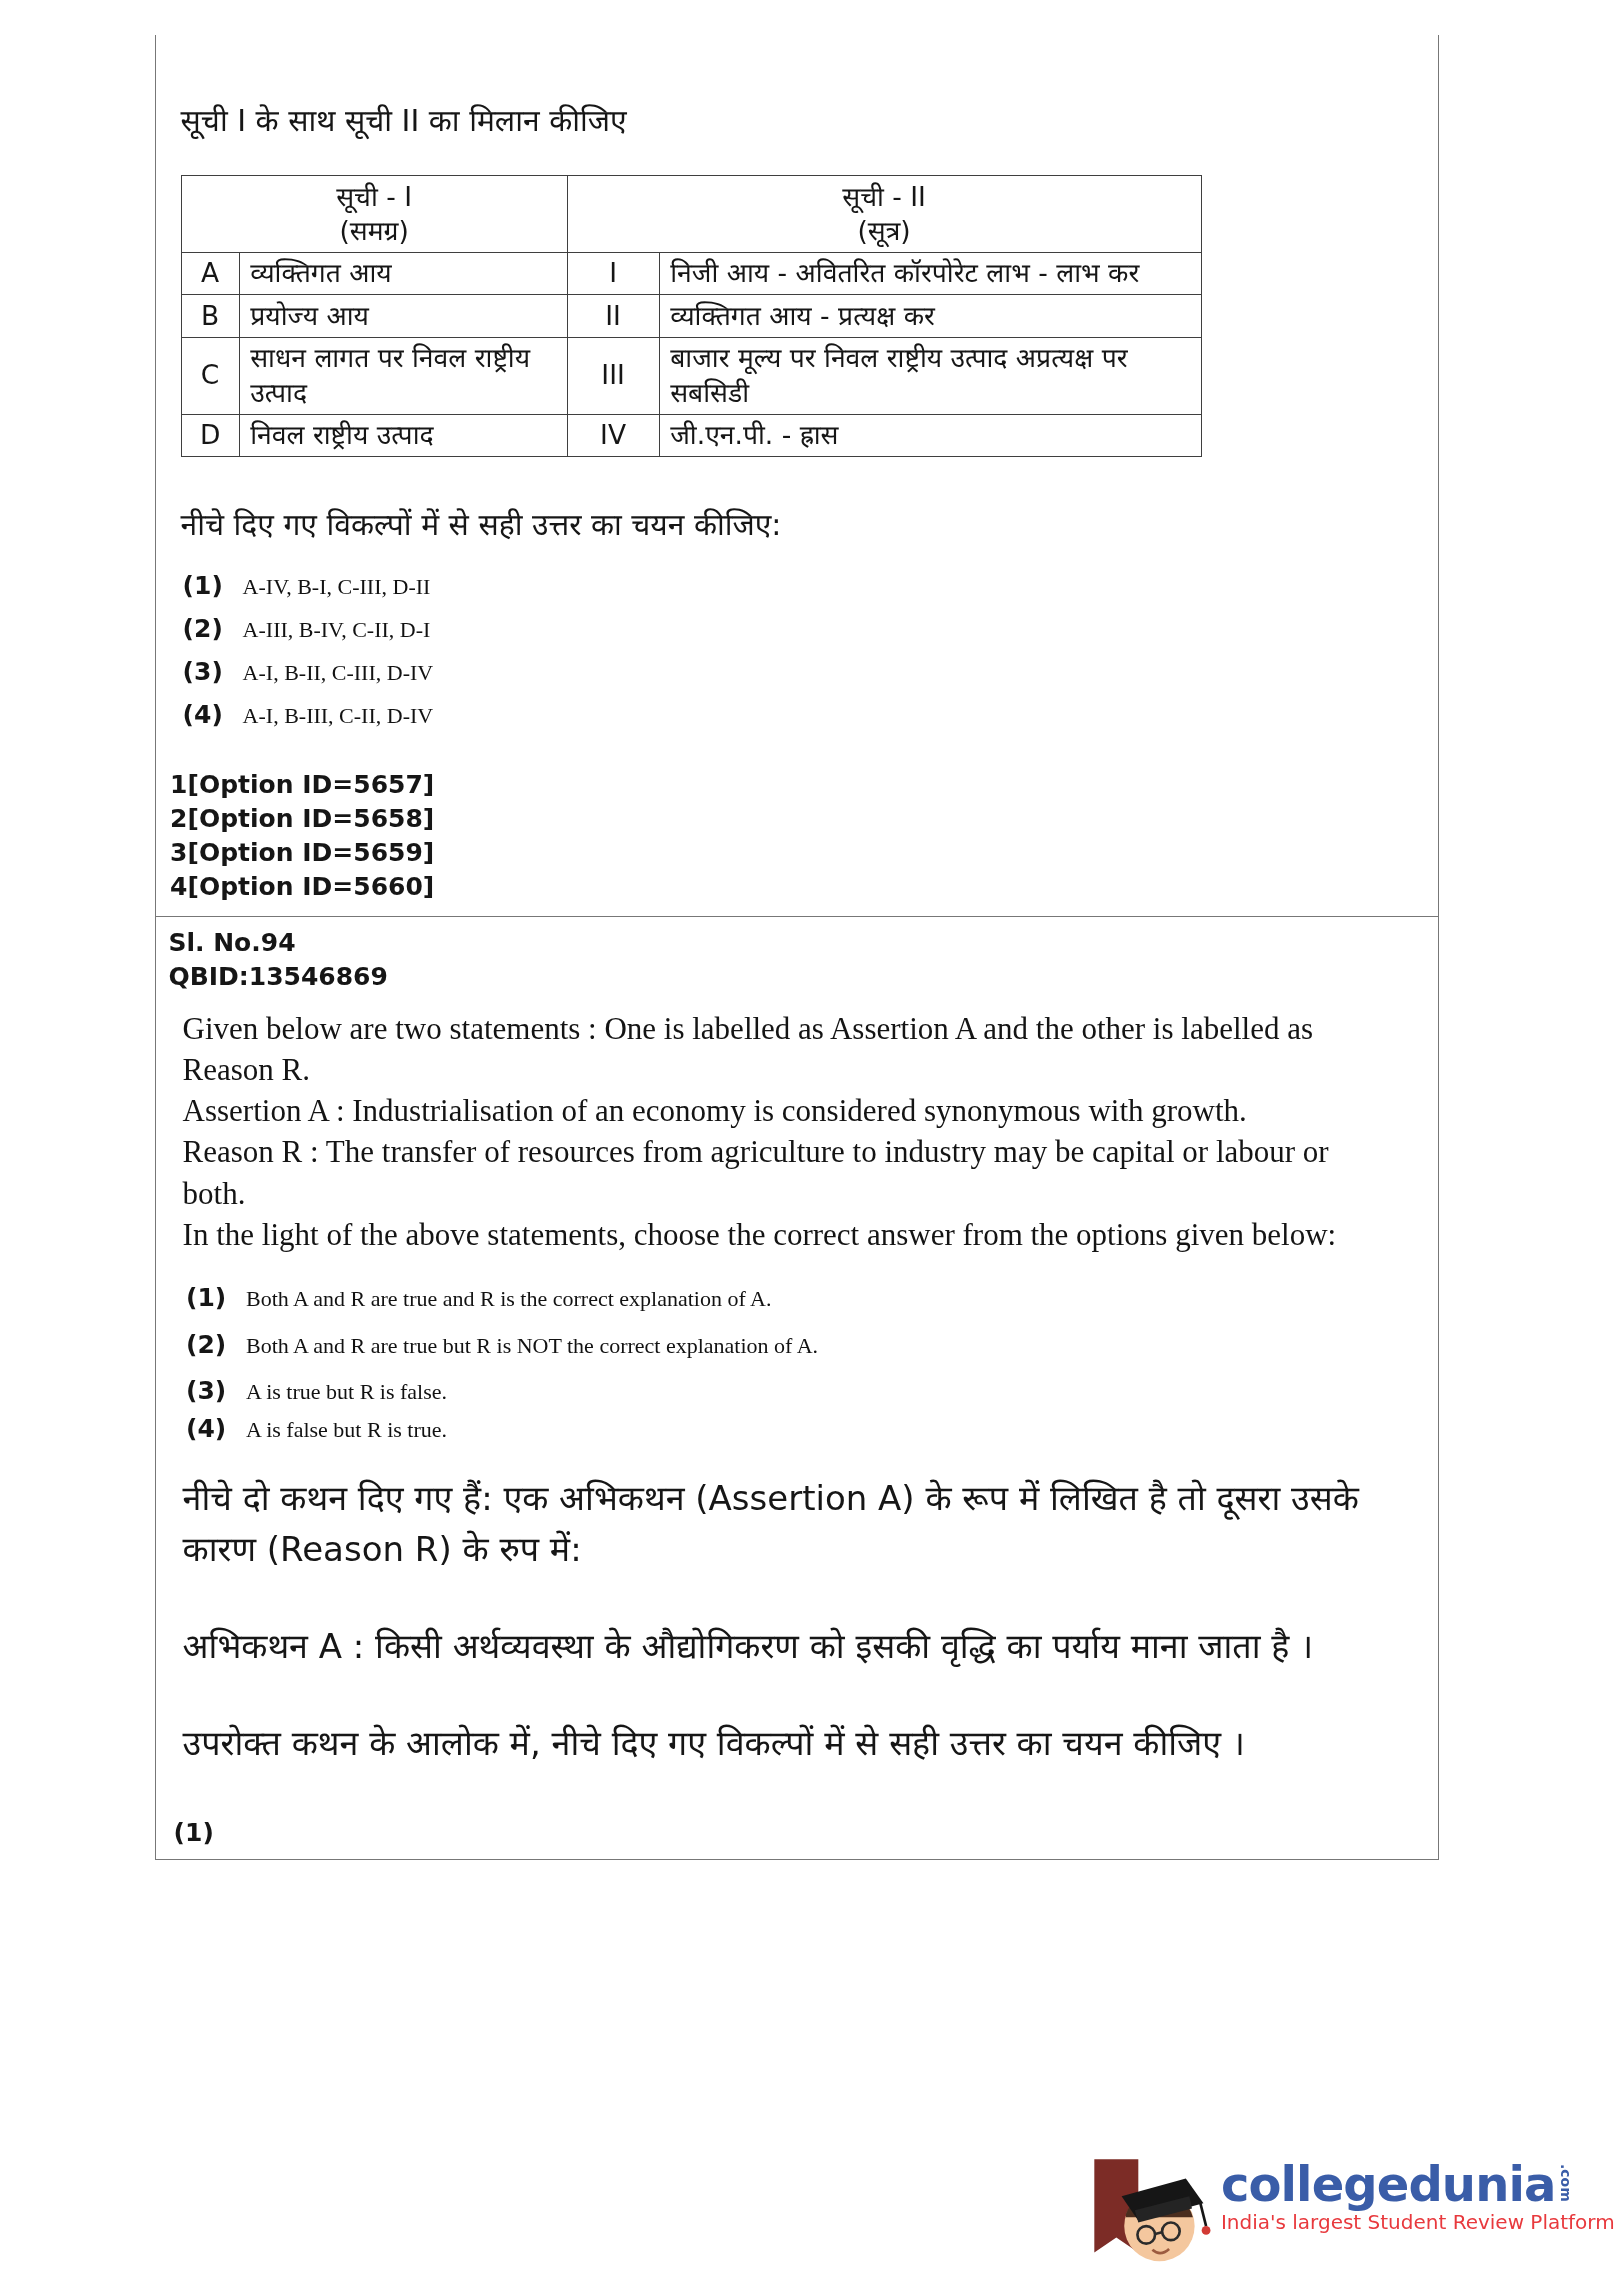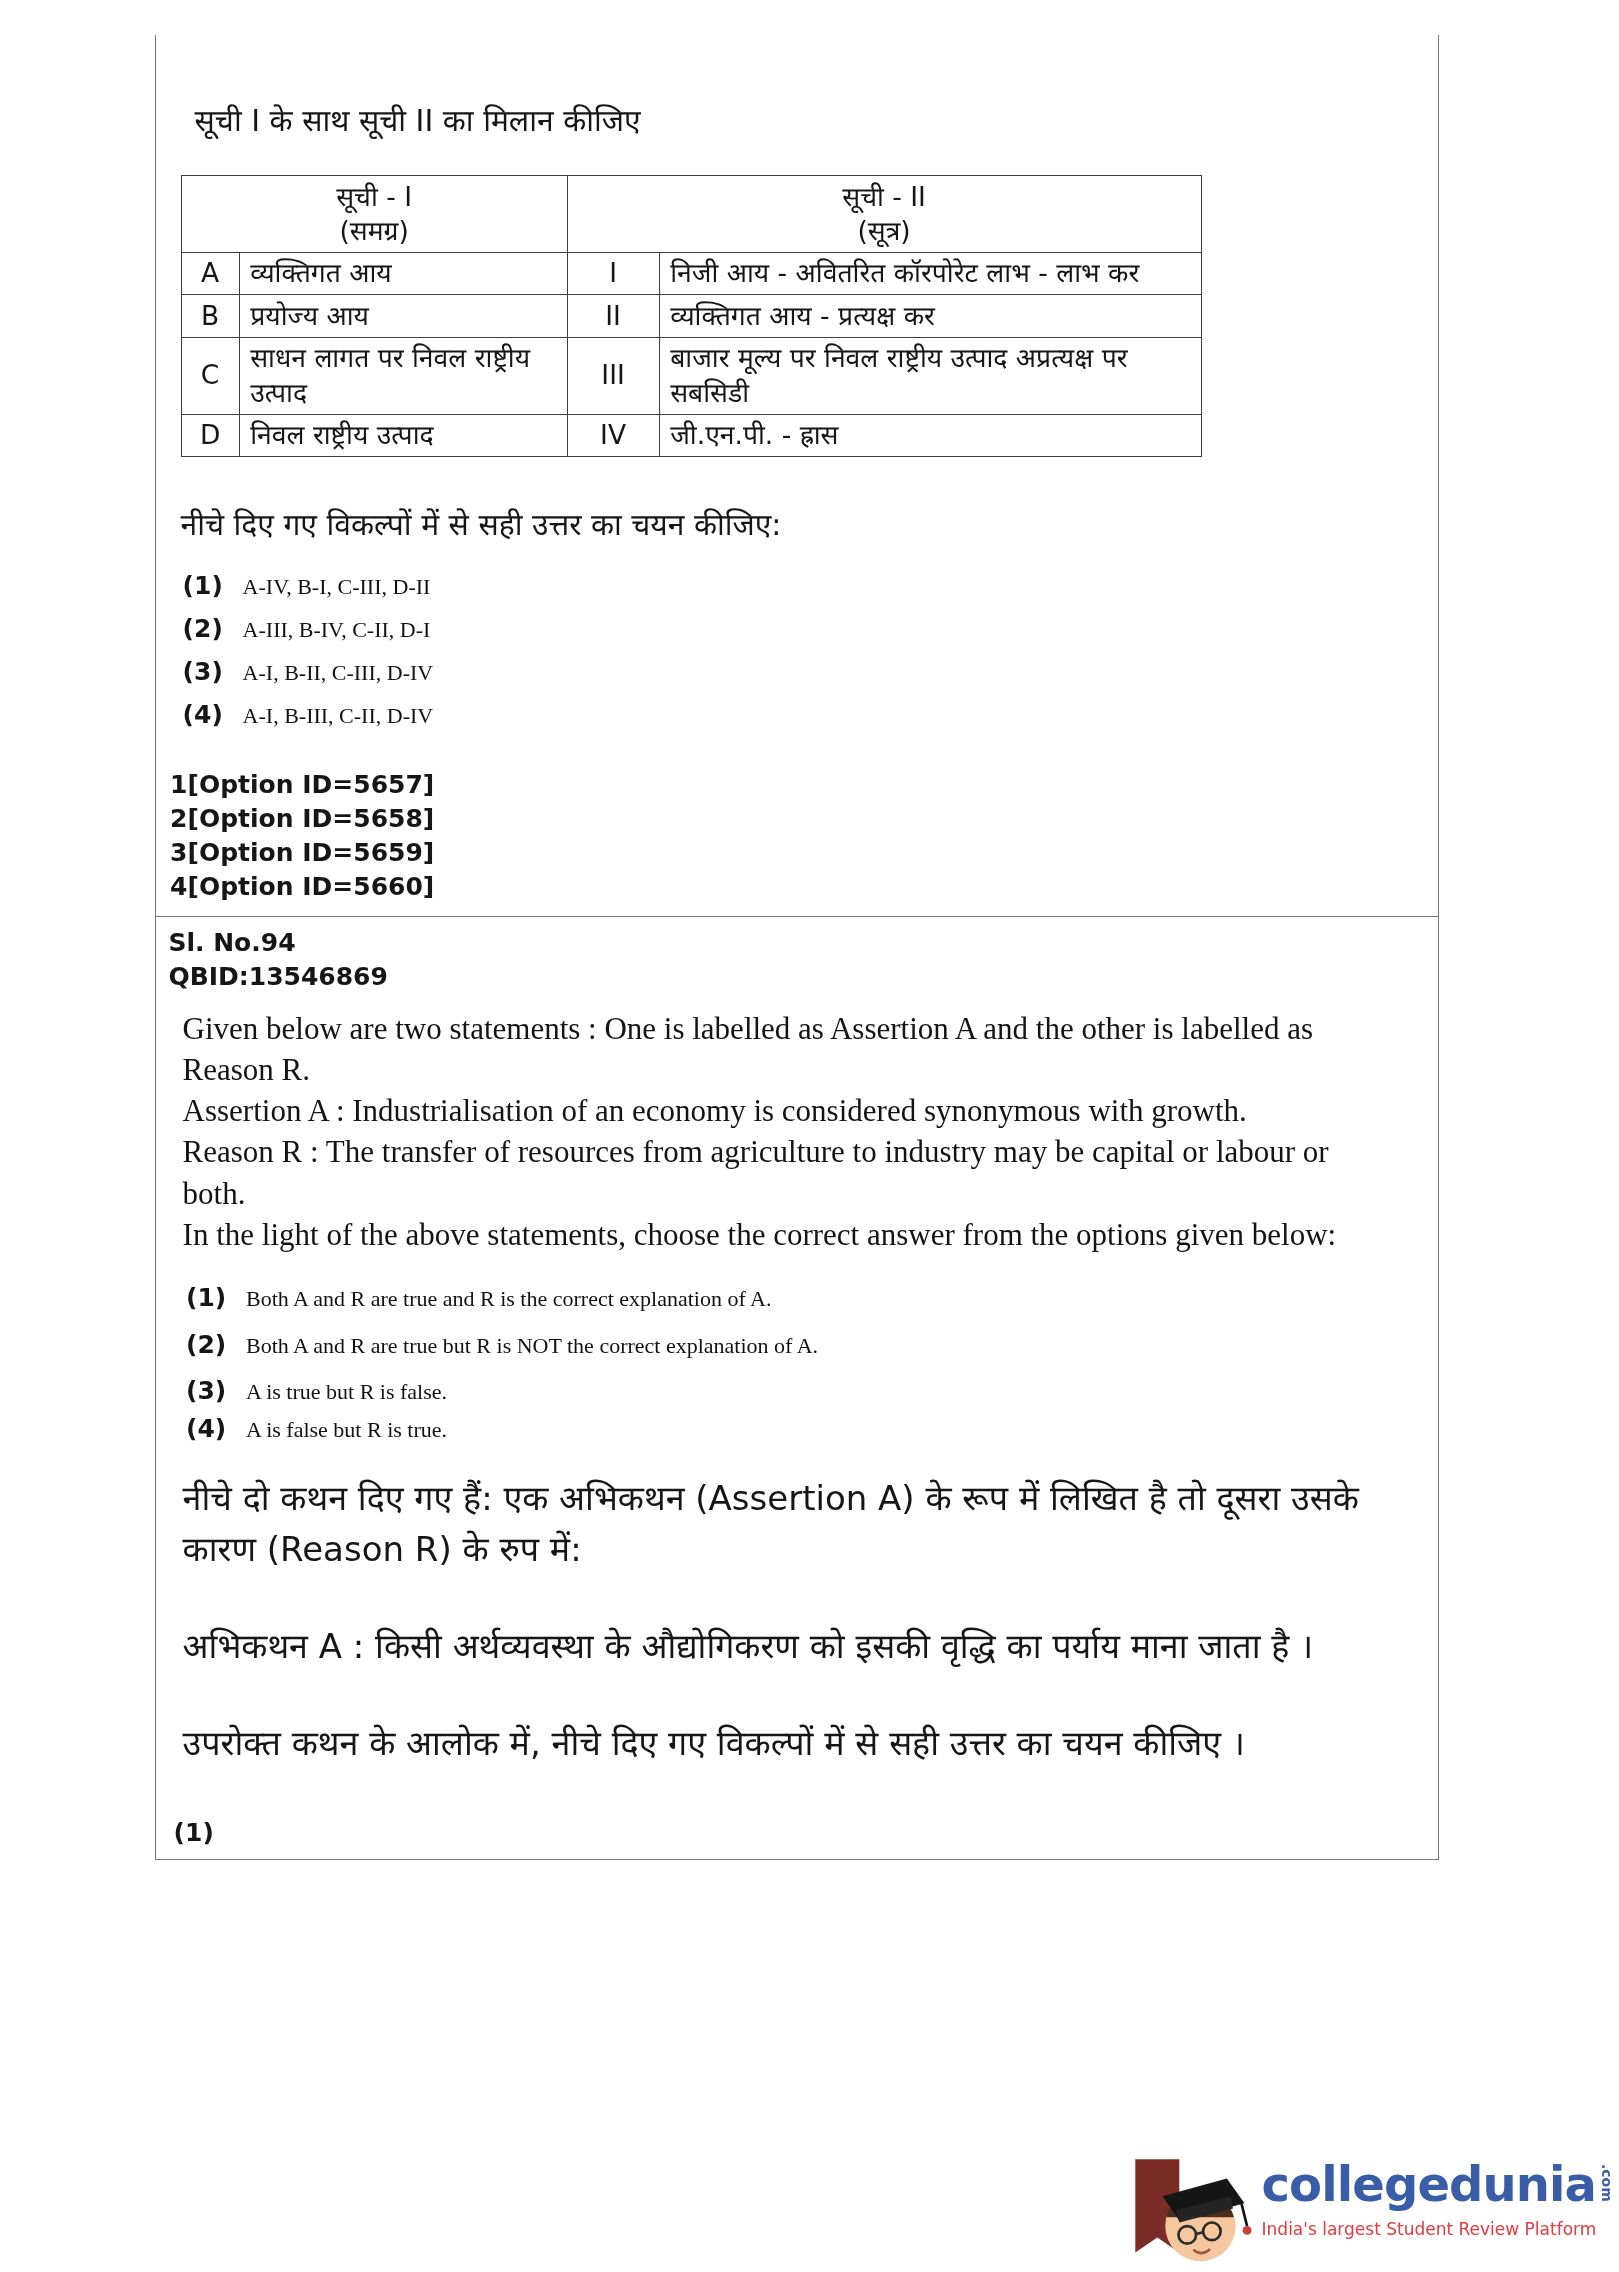--- a/index.html
+++ b/index.html
@@ -9,21 +9,21 @@
     font-family:"DejaVu Sans", sans-serif; color:#161616; overflow:hidden;
   }
   .doc { position:absolute; left:155px; top:35px; width:1284px; }
   .sec {
     border-left:1.8px solid #777; border-right:1.8px solid #777; border-bottom:1.8px solid #777;
     padding:0 25px 12.4px 10.6px;
   }
   .sec1 { padding-top:64px; }
   .sec2 { padding-top:8.8px; }
 
-  .q1-intro { font-size:30px; margin-left:28px; }
+  .q1-intro { font-size:30px; margin-left:14px; }
 
   table.match-table { border-collapse:collapse; margin:35px 0 0 14px; font-size:26.5px; line-height:1.3; }
   table.match-table th, table.match-table td { border:1.8px solid #3f3f3f; padding:3.5px 10.6px; vertical-align:middle; font-weight:normal; }
   td.c-label, td.c-num { text-align:center; width:58px; }
   td.c-num { width:92px; }
   td.c-list1 { width:328px; }
   td.c-list2 { width:542px; }
   th.hdr { text-align:center; }
   th.hdr div { text-align:center; }
 
@@ -48,21 +48,21 @@
   .hindi-p.gap { margin-top:46px; }
 
   .footer-opt { font-weight:bold; font-size:25px; margin:49px 0 0 7px; }
 
   
   .logo { position:absolute; right:5.3px; bottom:1px; display:flex; align-items:flex-start; }
   .logo-text { display:flex; flex-direction:column; margin-left:7px; }
   .wordmark-row { display:flex; align-items:flex-start; }
   .wordmark { font-weight:bold; font-size:48px; color:#3a5da8; letter-spacing:-0.9px; line-height:1.05; }
   .tld { font-size:14px; color:#3a5da8; writing-mode:vertical-rl; margin-left:2.6px; margin-top:5.3px; font-weight:bold; }
-  .tagline { font-size:17px; color:#e8393d; margin-top:10px; }
+  .tagline { font-size:20px; color:#e8393d; margin-top:1px; }
 </style>
 </head>
 <body>
 
 <div class="page">
   <div class="doc">
 
     <div class="sec sec1">
       <div class="q1-intro">सूची I के साथ सूची II का मिलान कीजिए</div>
 

